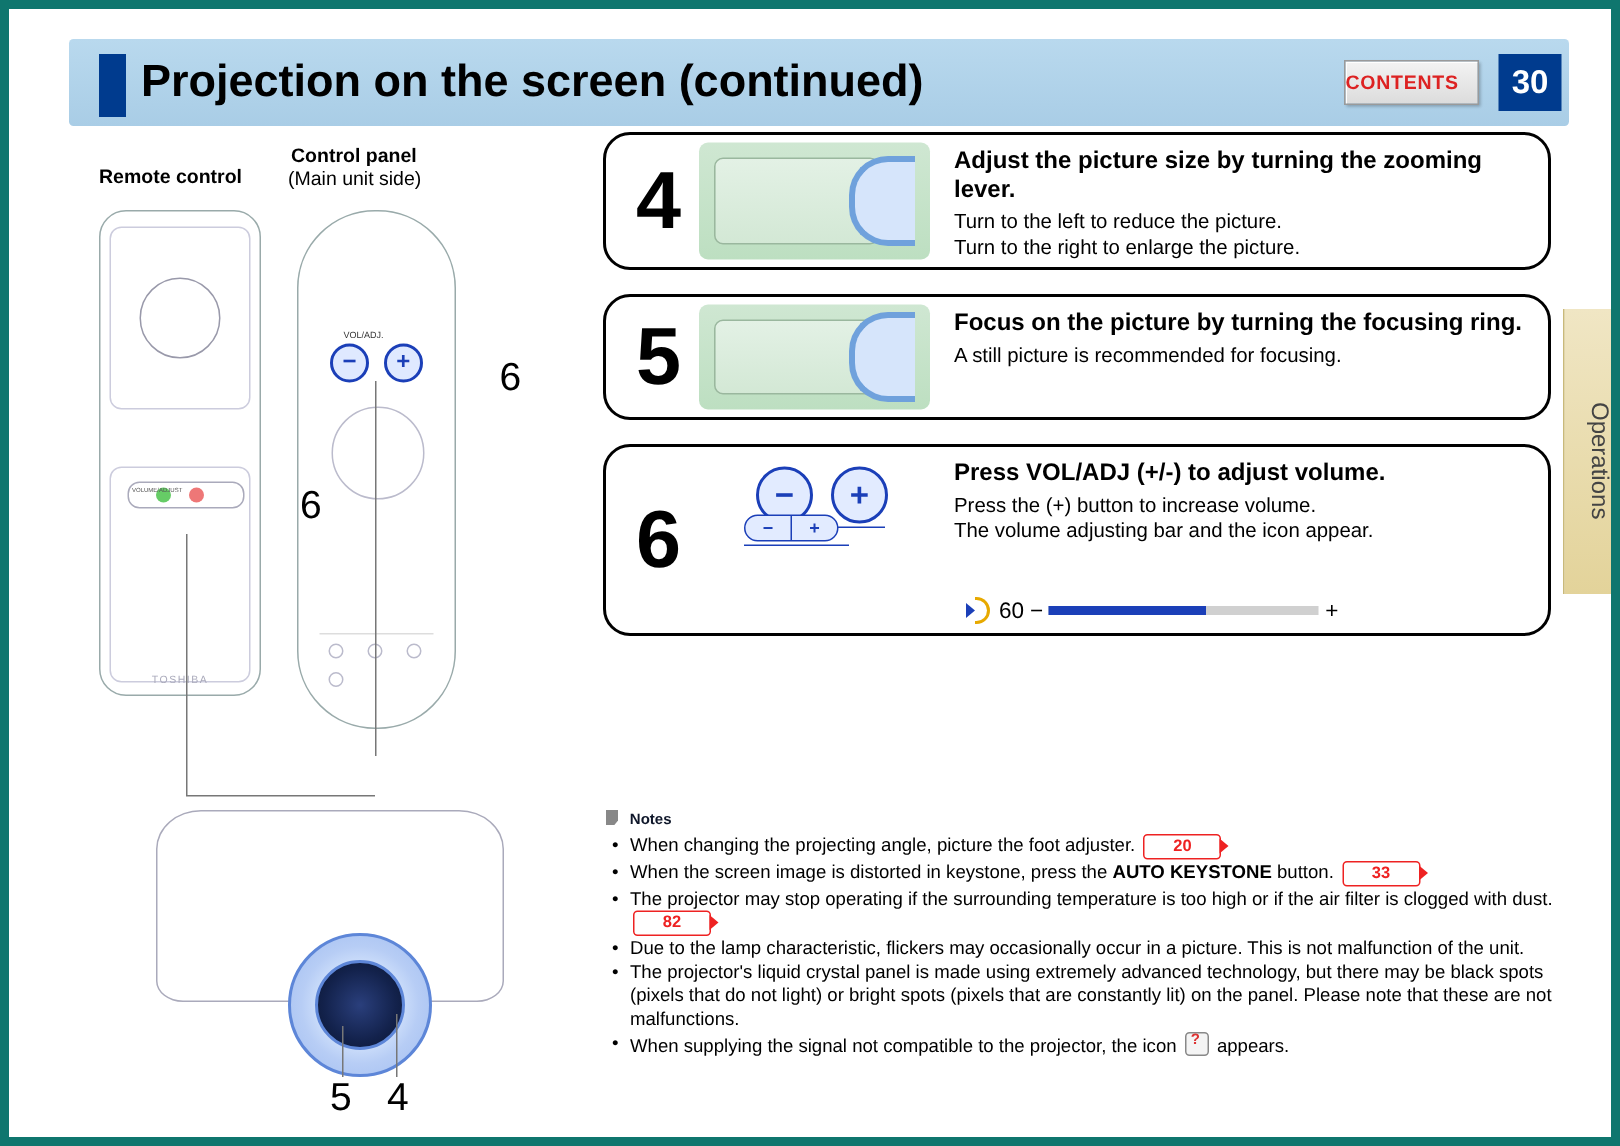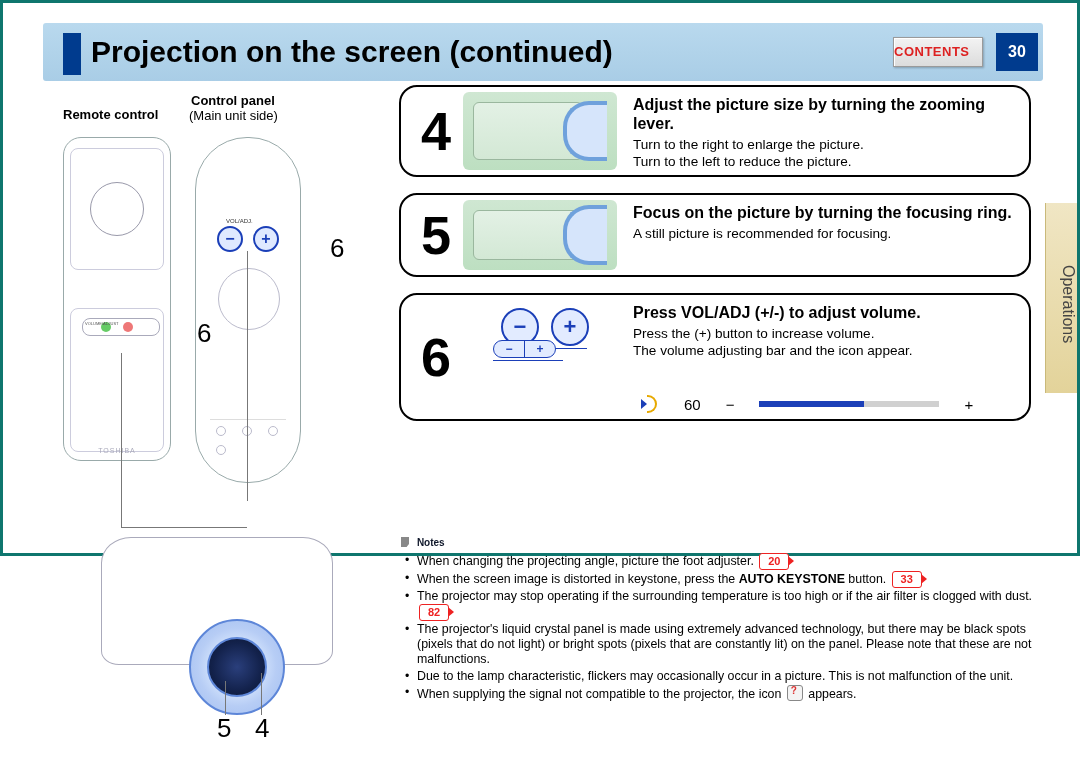--- a/index.html
+++ b/index.html
@@ -8,23 +8,23 @@
     width: 1080px;
     height: 764px;
     font-family: Arial, Helvetica, sans-serif;
     background: #fff;
     color: #000;
     font-size: 14px;
   }
   .page {
     position: relative;
     width: 1080px;
-    height: 556px;
+    height: 764px;
     box-sizing: border-box;
-    border: 3px solid #0f766e;
+    border: 6px solid #0f766e;
   }
 
   
   .header {
     position: absolute;
     left: 40px;
     top: 20px;
     width: 1000px;
     height: 58px;
     background: linear-gradient(#b9d9ee, #a9cde6);
@@ -67,21 +67,21 @@
   .page-number {
     position: absolute;
     right: 5px;
     top: 10px;
     width: 42px;
     height: 38px;
     background: #003b8e;
     color: #fff;
     text-align: center;
     line-height: 38px;
-    font-size: 16px;
+    font-size: 22px;
     font-weight: 700;
   }
 
   
   .side-tab {
     position: absolute;
     right: 0;
     top: 200px;
     width: 32px;
     height: 190px;
@@ -396,21 +396,21 @@
   .card-4 { height: 92px; }
   .card-5 { height: 84px; }
   .card-6 { height: 128px; }
 
   .vol-display {
     position: absolute;
     left: 240px;
     top: 100px;
     display: flex;
     align-items: center;
-    gap: 25px;
+    gap: 4px;
     font-size: 15px;
   }
   .speaker-icon {
     width: 18px; height: 18px;
     position: relative;
   }
   .speaker-icon::before {
     content: "";
     position: absolute;
     left: 0; top: 4px;
@@ -481,21 +481,21 @@
     display: inline-block;
     min-width: 20px;
     height: 15px;
     border: 1.4px solid #e22;
     border-radius: 3px;
     color: #e22;
     font-size: 11px;
     font-weight: 700;
     text-align: center;
     line-height: 15px;
-    padding: 0 4px;
+    padding: 0 15px;
     background: #fff;
     margin: 0 2px;
     position: relative;
   }
   .ref-badge::after {
     content: "";
     position: absolute;
     right: -6px;
     top: 2px;
     width: 0; height: 0;
@@ -619,22 +619,22 @@
     <div class="step-card card-4">
       <div class="step-num">
           <span>4</span>
         </div>
       <div class="step-illus">
         <div class="dev"></div>
         <div class="ring"></div>
       </div>
       <div class="step-body">
         <div class="step-title">Adjust the picture size by turning the zooming lever.</div>
+        <div class="step-text">Turn to the left to reduce the picture.</div>
         <div class="step-text">Turn to the right to enlarge the picture.</div>
-        <div class="step-text">Turn to the left to reduce the picture.</div>
       </div>
     </div>
 
     <div class="step-card card-5">
       <div class="step-num">
           <span>5</span>
         </div>
       <div class="step-illus">
         <div class="dev"></div>
         <div class="ring"></div>
@@ -692,22 +692,22 @@
         <span class="ref-badge">20</span>
       </li>
       <li>
         <span>When the screen image is distorted in keystone, press the </span><span class="bold">AUTO KEYSTONE</span><span> button. </span>
         <span class="ref-badge">33</span>
       </li>
       <li>
         <span>The projector may stop operating if the surrounding temperature is too high or if the air filter is clogged with dust. </span>
         <span class="ref-badge">82</span>
       </li>
+      <li>Due to the lamp characteristic, flickers may occasionally occur in a picture. This is not malfunction of the unit.</li>
       <li>The projector's liquid crystal panel is made using extremely advanced technology, but there may be black spots (pixels that do not light) or bright spots (pixels that are constantly lit) on the panel. Please note that these are not malfunctions.</li>
-      <li>Due to the lamp characteristic, flickers may occasionally occur in a picture. This is not malfunction of the unit.</li>
       <li>
         <span>When supplying the signal not compatible to the projector, the icon </span>
         <span class="small-inline-icon qm"></span>
         <span> appears.</span>
       </li>
     </ul>
   </div>
 
 </div>
 

